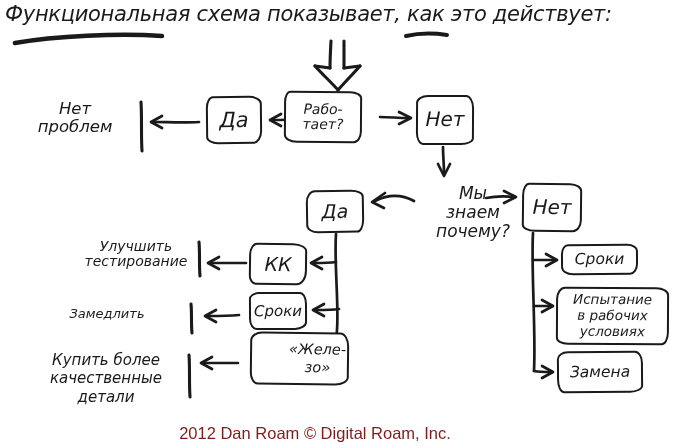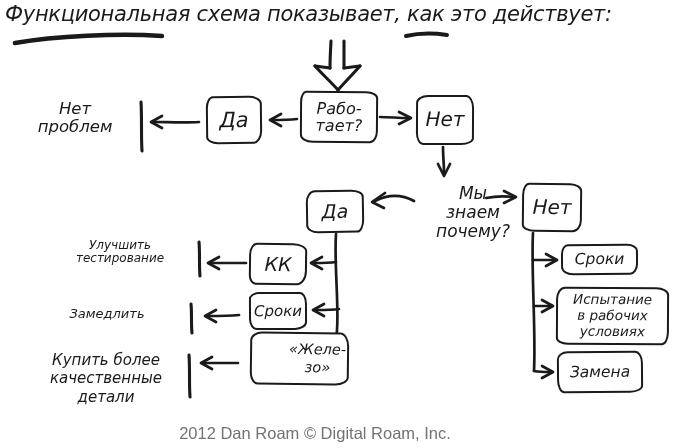--- a/index.html
+++ b/index.html
@@ -15,21 +15,21 @@
   .svglayer{position:absolute;left:0;top:0;width:681px;height:448px;}
   .svglayer path{stroke:#1a1a1a;fill:none;stroke-linecap:round;stroke-linejoin:round;}
   .node{
     position:absolute;display:flex;align-items:center;justify-content:center;
     text-align:center;border:2.6px solid #1a1a1a;background:#fff;line-height:1.08;
   }
   .label{position:absolute;text-align:center;line-height:1.12;}
   .footer{
     position:absolute;left:0;top:424px;width:587px;text-align:center;
     padding-left:43px;box-sizing:border-box;
-    font-family:"Liberation Sans",sans-serif;font-size:16.5px;color:#737373;
+    font-family:"Liberation Sans",sans-serif;font-size:16.5px;color:#7f1d1d;
   }
 </style>
 </head>
 <body>
 
 <div class="canvas">
 
   <div class="title hand">Функциональная схема показывает, как это действует:</div>
 
   <svg class="svglayer" viewBox="0 0 681 448">
@@ -107,21 +107,21 @@
         <path d="M546,254 L557,260 L546,266"></path>
       <path d="M534,306 C540,306 545,306 550,306"></path>
         <path d="M542,300 L553,306 L542,312"></path>
       <path d="M534,371 C540,372 545,372 550,372"></path>
         <path d="M542,366 L553,372 L542,378"></path>
     </g>
   </svg>
 
   <div class="node hand" style="left:206px;top:96px;width:52px;height:44px;font-size:21px;border-radius:7px 13px 9px 12px / 12px 8px 13px 7px;transform:rotate(-0.6deg);">Да</div>
 
-  <div class="node hand" style="left:300px;top:91px;width:74px;height:48px;font-size:16px;border-radius:6px 12px 8px 13px / 11px 7px 12px 8px;transform:rotate(0.4deg);">Рабо-
+  <div class="node hand" style="left:284px;top:91px;width:74px;height:48px;font-size:14px;border-radius:6px 12px 8px 13px / 11px 7px 12px 8px;transform:rotate(0.4deg);">Рабо-
 тает?</div>
 
   <div class="node hand" style="left:416px;top:95px;width:54px;height:46px;font-size:20px;border-radius:12px 8px 13px 7px / 8px 13px 7px 12px;transform:rotate(0.3deg);">Нет</div>
 
   <div class="node hand" style="left:306px;top:190px;width:54px;height:39px;font-size:19px;border-radius:9px 13px 7px 12px / 12px 7px 13px 8px;transform:rotate(-1deg);">Да</div>
 
   <div class="node hand" style="left:522px;top:183px;width:56px;height:45px;font-size:20px;border-radius:7px 12px 9px 13px / 12px 8px 12px 7px;transform:rotate(0.6deg);">Нет</div>
 
   <div class="node hand" style="left:249px;top:243px;width:54px;height:38px;font-size:19px;border-radius:8px 14px 10px 7px / 12px 8px 14px 9px;transform:rotate(0.8deg);">КК</div>
 
@@ -138,21 +138,21 @@
 
   <div class="node hand" style="left:557px;top:351px;width:82px;height:38px;font-size:15.5px;border-radius:11px 8px 13px 7px / 8px 12px 7px 13px;transform:rotate(-0.5deg);">Замена</div>
 
   <div class="label hand" style="left:19px;top:100px;width:112px;font-size:16.5px;">Нет
 проблем</div>
 
   <div class="label hand" style="left:418px;top:184px;width:110px;font-size:17px;">Мы
 знаем
 почему?</div>
 
-  <div class="label hand" style="left:40px;top:239px;width:160px;font-size:12px;line-height:1.08;">Улучшить
+  <div class="label hand" style="left:56px;top:239px;width:160px;font-size:14px;line-height:1.08;">Улучшить
 тестирование</div>
 
   <div class="label hand" style="left:27px;top:307px;width:160px;font-size:13px;">Замедлить</div>
 
   <div class="label hand" style="left:26px;top:351px;width:160px;font-size:15px;line-height:1.22;">Купить более
 качественные
 детали</div>
 
   <div class="footer">2012 Dan Roam © Digital Roam, Inc.</div>
 

